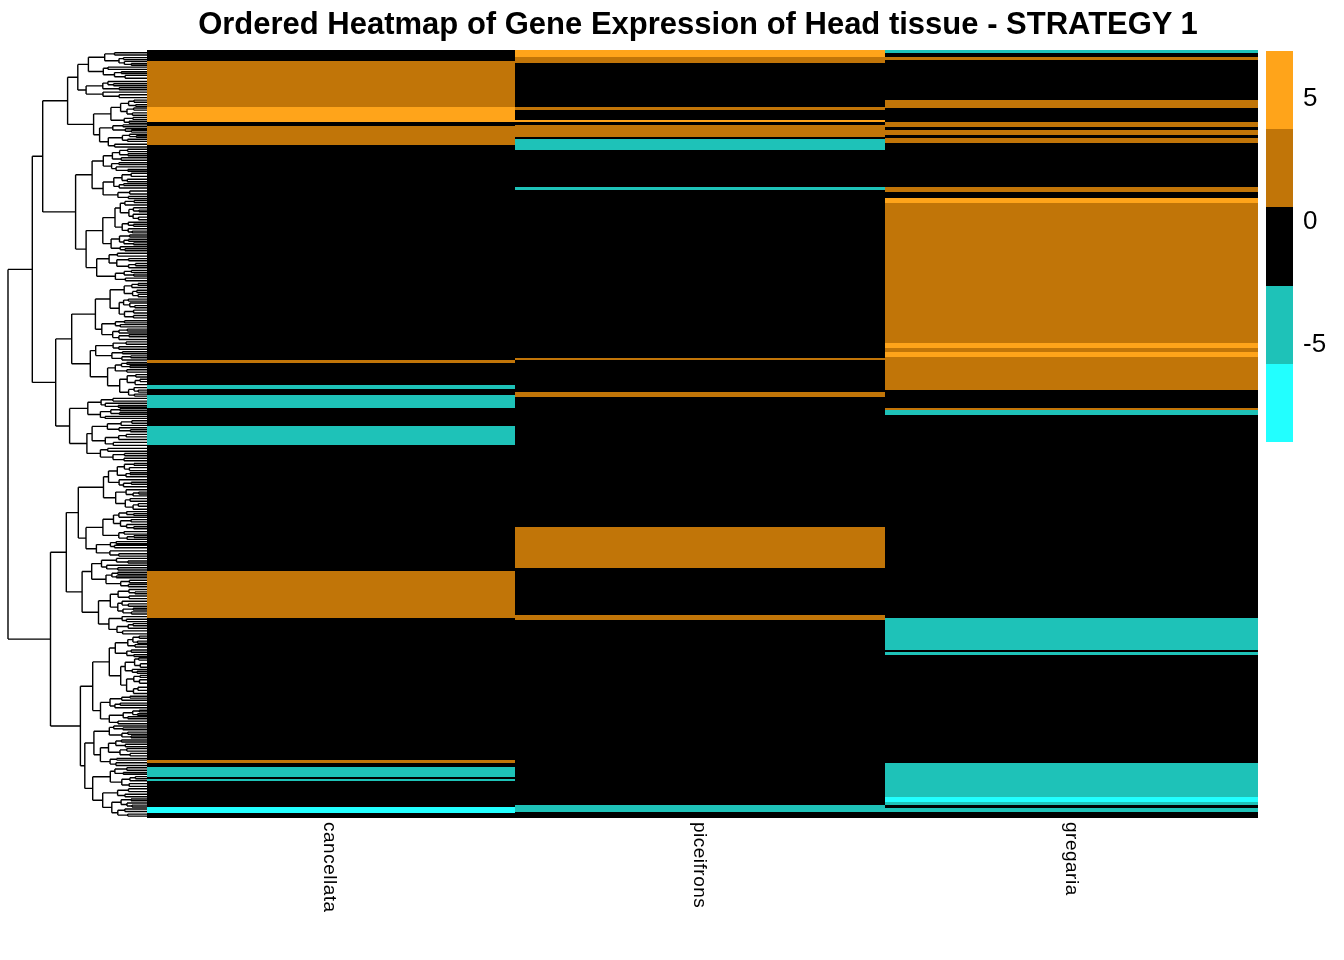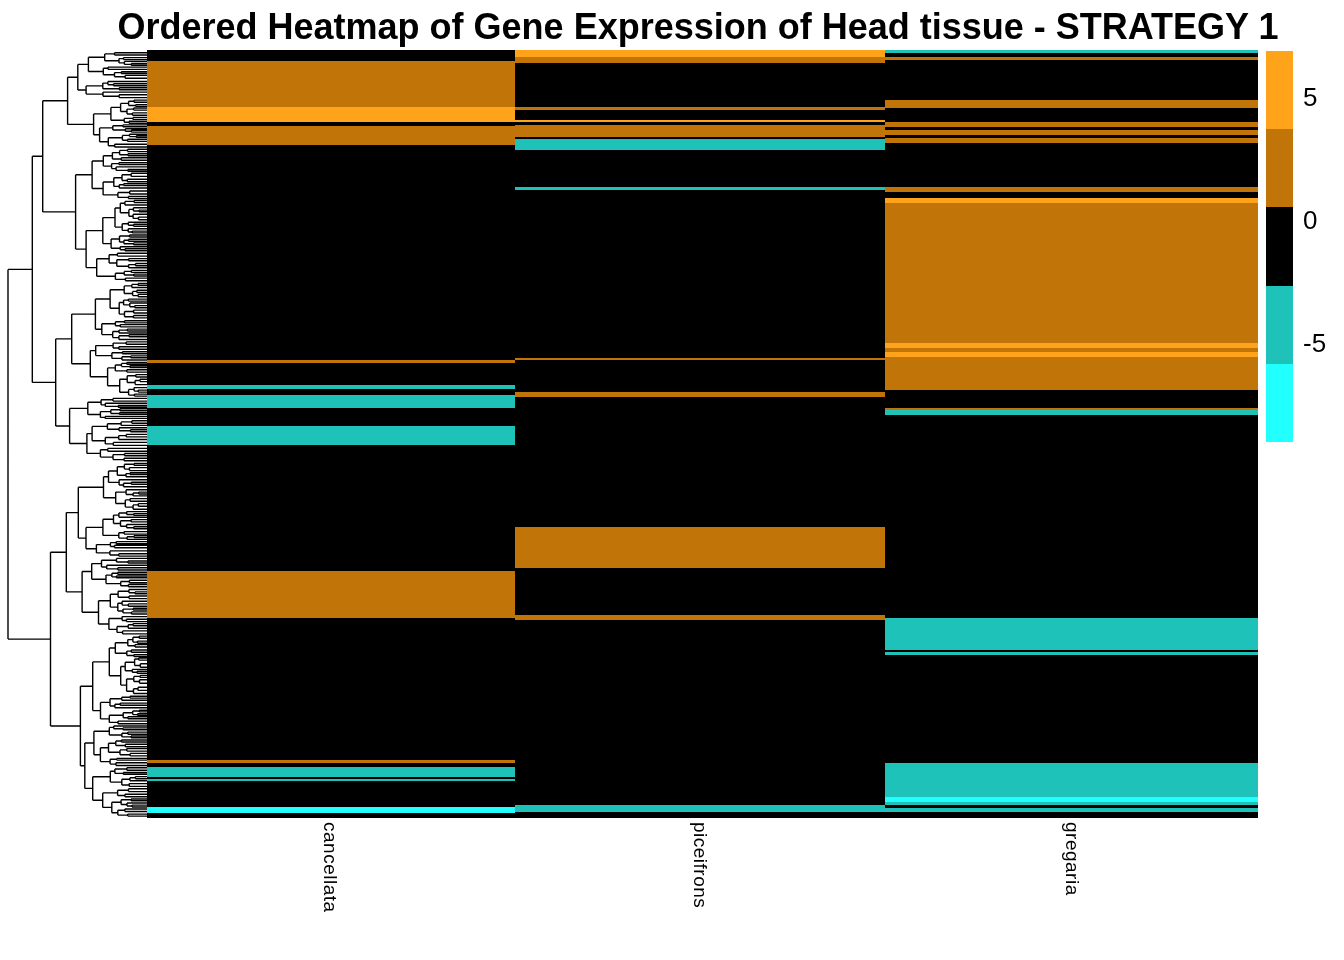--- a/index.html
+++ b/index.html
@@ -2,21 +2,21 @@
 <html><head>
 <meta charset="utf-8">
 <style>
   html,body{margin:0;padding:0;}
   body{
     width:1344px;height:960px;background:#ffffff;position:relative;overflow:hidden;
     font-family:"Liberation Sans",sans-serif;color:#000;
   }
   .title{
     position:absolute;top:6px;left:0;width:1344px;box-sizing:border-box;padding-left:52px;
-    text-align:center;font-size:36px;font-weight:bold;white-space:nowrap;
+    text-align:center;font-size:31px;font-weight:bold;white-space:nowrap;
   }
   #dendro{position:absolute;left:0;top:0;}
   #heatmap{position:absolute;left:147px;top:50px;width:1111px;height:768px;}
   .hm-col{position:absolute;top:0;height:768px;background:#000;}
   .band{position:absolute;left:0;width:100%;}
   .xlab{
     position:absolute;top:822px;font-size:19px;white-space:nowrap;
     transform:rotate(90deg);transform-origin:0 0;letter-spacing:0.5px;
   }
   #legend{position:absolute;left:1266px;top:51px;width:80px;height:391px;}

